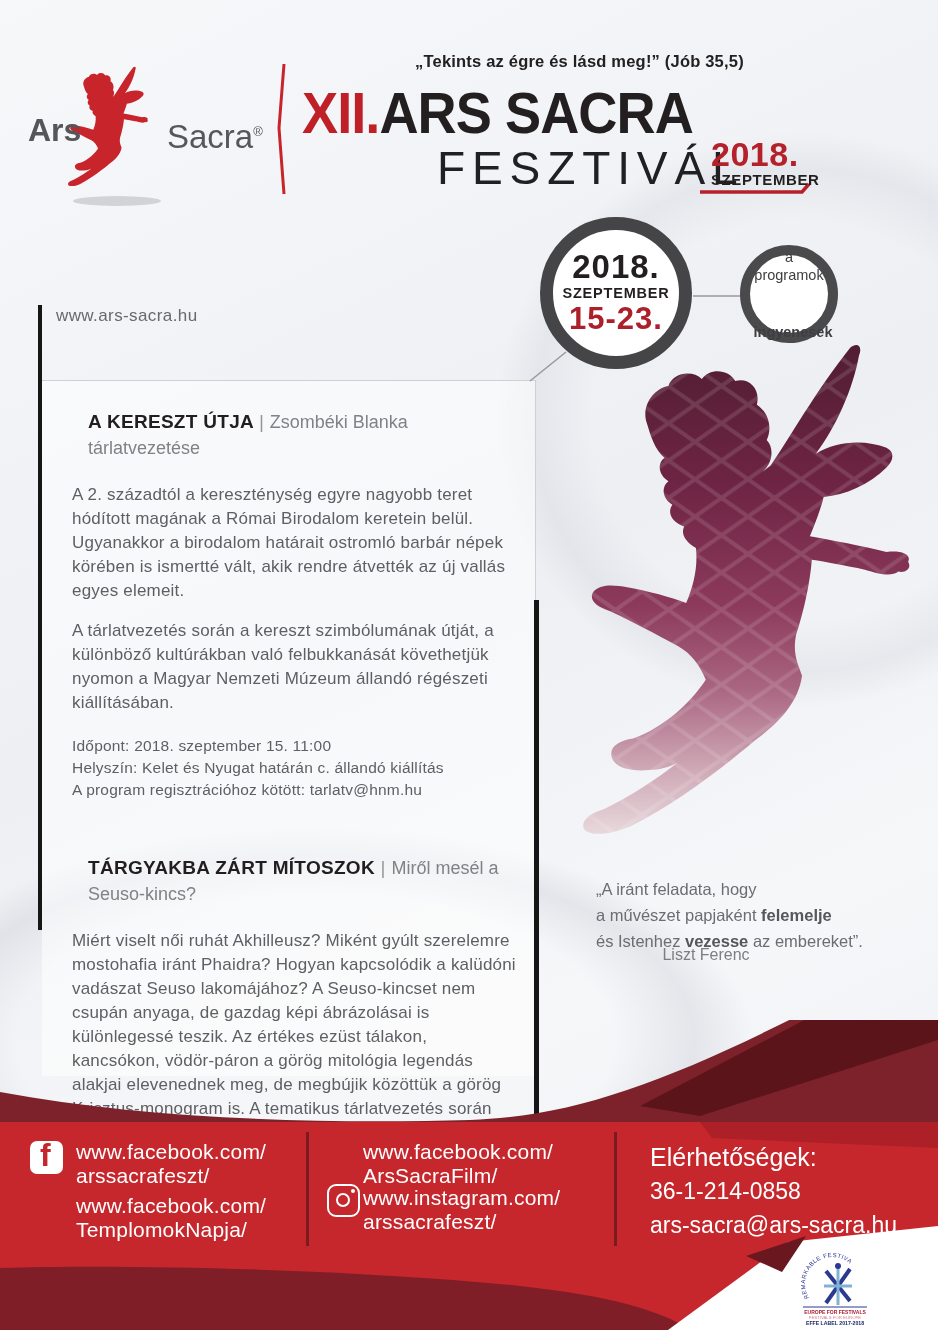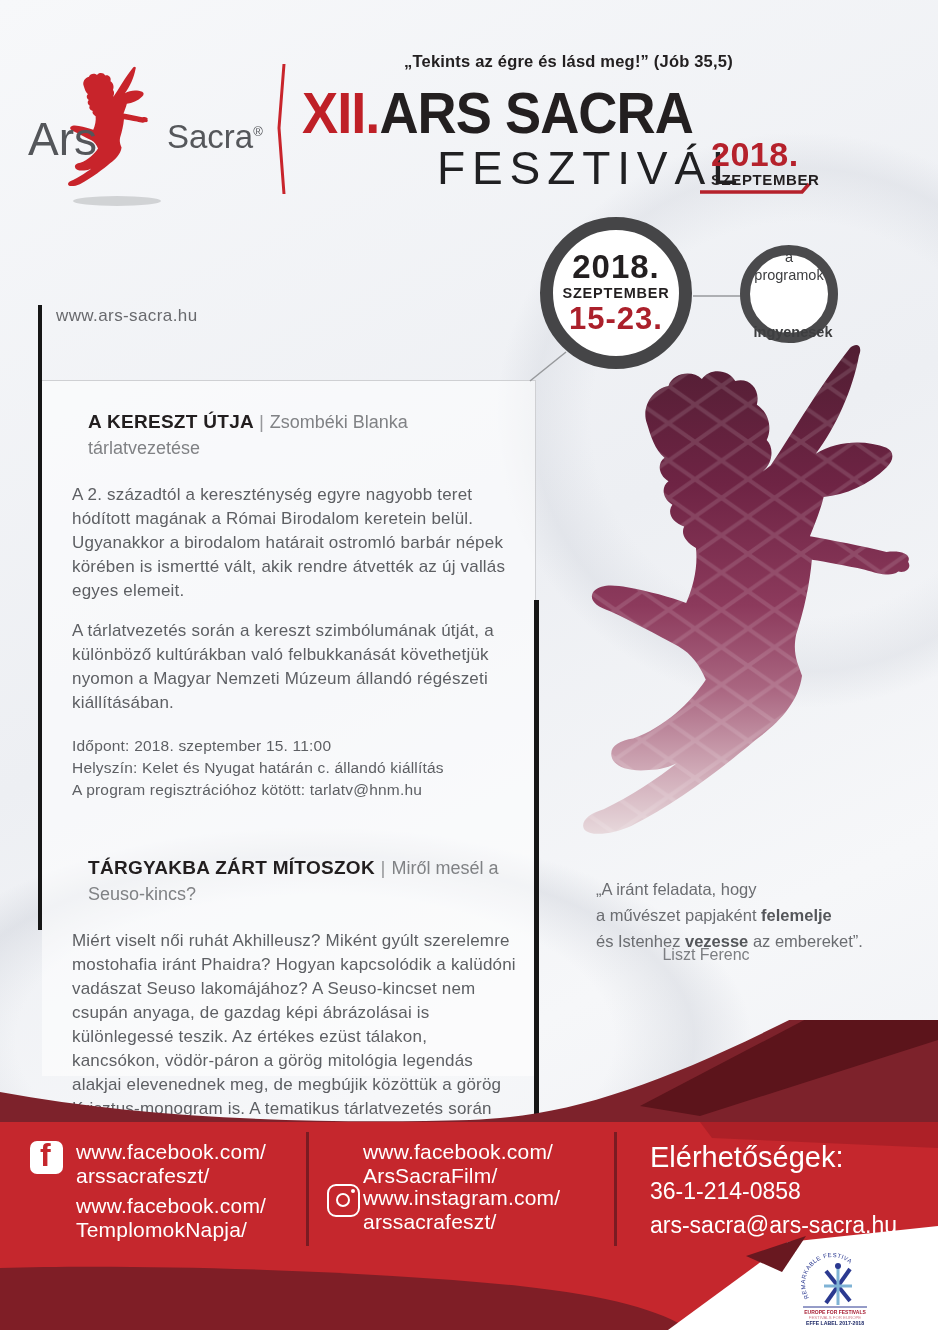--- a/index.html
+++ b/index.html
@@ -6,25 +6,25 @@
   *{box-sizing:border-box;font-family:"Liberation Sans", sans-serif;}
   .poster{position:relative;width:938px;height:1330px;overflow:hidden;
     background:linear-gradient(155deg,#f7f8fa 0%,#edeff3 45%,#f6f7f9 72%,#edeff3 100%);}
   .swirl{position:absolute;border-radius:50%;pointer-events:none;z-index:0;}
   .swirl.s1{left:-260px;top:760px;width:1150px;height:560px;
     background:radial-gradient(closest-side,rgba(188,193,204,0) 52%,rgba(188,193,204,.30) 66%,rgba(188,193,204,0) 76%);}
   .swirl.s2{left:420px;top:60px;width:760px;height:720px;
     background:radial-gradient(closest-side,rgba(188,193,204,0) 55%,rgba(188,193,204,.22) 70%,rgba(188,193,204,0) 80%);}
 
   
-  .ars-word{position:absolute;left:28px;top:112px;font-size:46px;font-weight:400;color:#54565a;z-index:6;}
+  .ars-word{position:absolute;left:28px;top:112px;font-size:32px;font-weight:700;color:#54565a;z-index:6;}
   .sacra-word{position:absolute;left:167px;top:118px;font-size:33px;font-weight:400;color:#55575b;z-index:6;text-align:right;}
   .sacra-word sup{font-size:13px;vertical-align:super;}
   .logo-svg{position:absolute;left:55px;top:55px;z-index:5;}
-  .bible-quote{position:absolute;left:404px;top:52px;font-size:16.5px;font-weight:800;color:#232021;letter-spacing:.2px;z-index:6;}
+  .bible-quote{position:absolute;left:415px;top:52px;font-size:16.5px;font-weight:800;color:#232021;letter-spacing:.2px;z-index:6;}
   .main-title{position:absolute;left:302px;top:80px;z-index:6;white-space:nowrap;
     font-weight:800;font-size:57px;letter-spacing:-1px;transform:scaleX(.95);transform-origin:left top;color:#231f20;}
   .main-title .xii{color:#bf2027;}
   .fesztival{position:absolute;left:437px;top:140px;font-size:47px;font-weight:300;letter-spacing:7px;color:#202022;z-index:6;transform:scaleX(.98);transform-origin:left top;}
   .year-block{position:absolute;left:711px;top:137px;z-index:7;}
   .year-block .yr{font-size:34px;font-weight:800;color:#b5212b;letter-spacing:.5px;line-height:34px;}
   .year-block .mo{font-size:15px;font-weight:800;color:#231f20;letter-spacing:.6px;line-height:18px;}
 
   
   .circle{position:absolute;background:#fff;border-radius:50%;display:flex;flex-direction:column;align-items:center;justify-content:center;z-index:6;text-align:center;}
@@ -65,21 +65,21 @@
   .footer{position:absolute;left:0;top:0;width:938px;height:1330px;z-index:7;pointer-events:none;}
   .footer *{pointer-events:auto;}
   .fdiv{position:absolute;width:3px;height:114px;top:1132px;background:#7a1b22;}
   .fb-icon{position:absolute;left:30px;top:1141px;width:33px;height:33px;background:#fff;border-radius:7px;overflow:hidden;}
   .fb-icon span{position:absolute;left:10px;top:-4px;font-size:32px;font-weight:700;color:#c5272d;}
   .ig-icon{position:absolute;left:327px;top:1184px;width:33px;height:33px;border:2.5px solid #fff;border-radius:9px;}
   .ig-icon .lens{position:absolute;left:7px;top:7px;width:14px;height:14px;border:2.5px solid #fff;border-radius:50%;}
   .ig-icon .dot{position:absolute;right:3px;top:3px;width:4px;height:4px;background:#fff;border-radius:50%;}
   .flink{position:absolute;color:#fff;font-size:21px;line-height:24px;font-weight:400;letter-spacing:.2px;}
   .contact{position:absolute;left:650px;top:1140px;color:#fff;}
-  .contact .ch{font-size:29px;line-height:34px;}
+  .contact .ch{font-size:25px;line-height:34px;}
   .contact .cv{font-size:23px;line-height:34px;}
 
   
   .effe{position:absolute;left:795px;top:1252px;width:80px;height:74px;background:#fff;z-index:8;}
 </style>
 </head>
 <body>
 
 <div class="poster">
 

